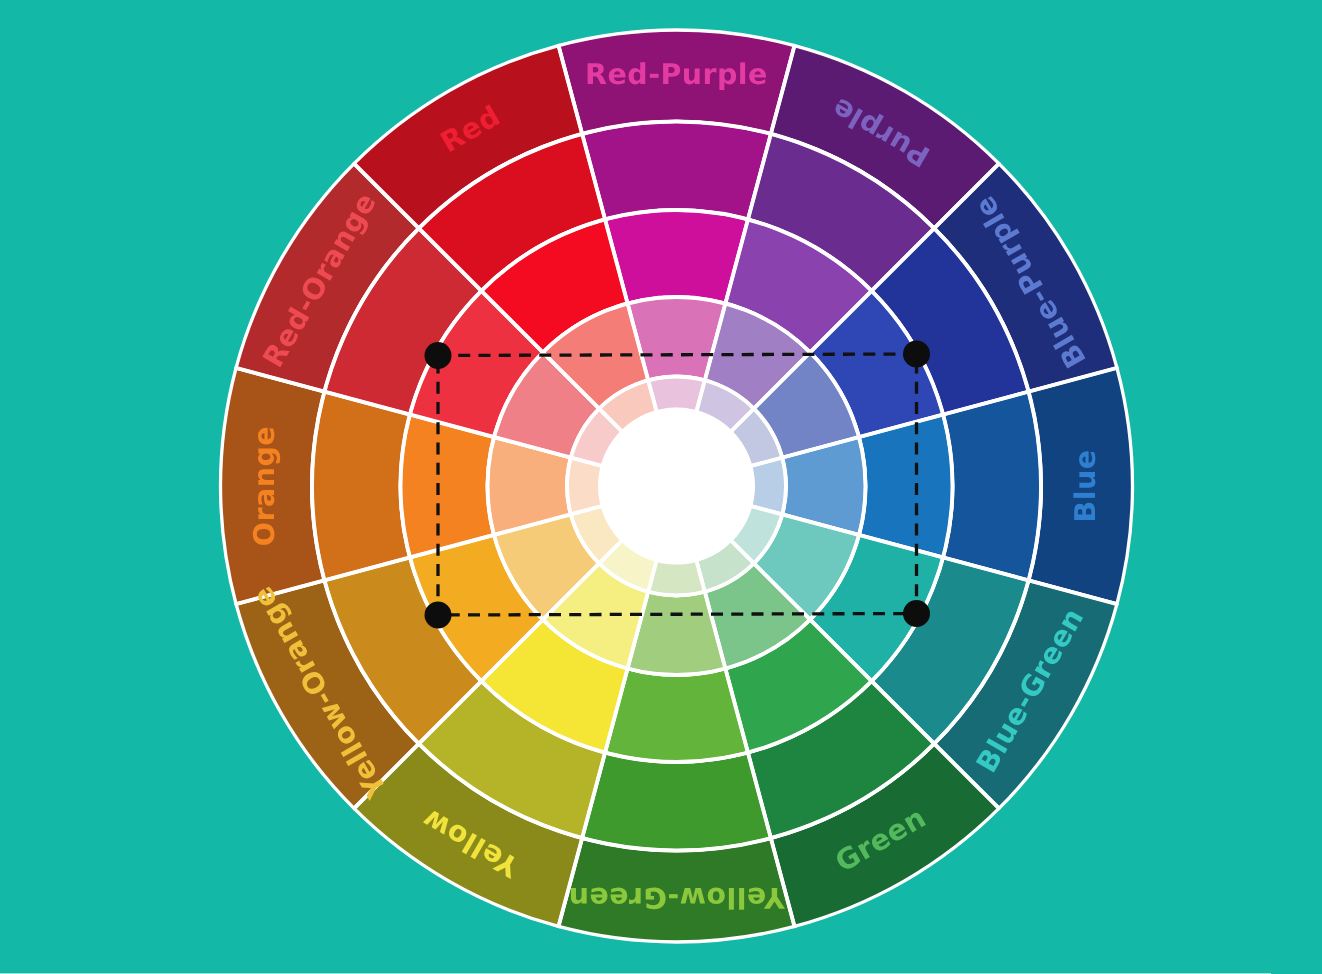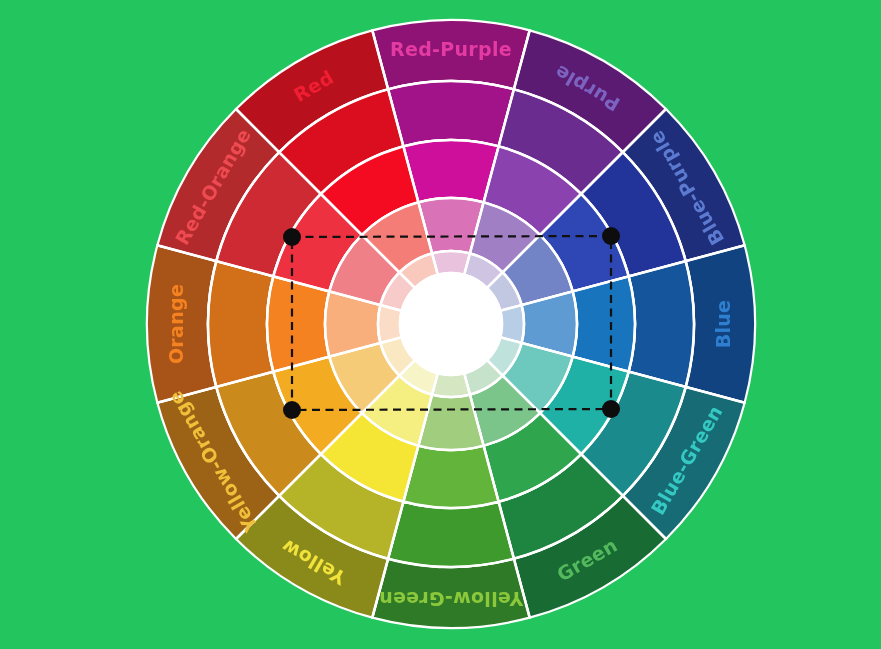--- a/index.html
+++ b/index.html
@@ -8,21 +8,21 @@
     background: #ffffff;
     width: 881px;
     height: 649px;
     overflow: hidden;
     font-family: "DejaVu Sans", sans-serif;
   }
   #stage {
     position: relative;
     width: 881px;
     height: 649px;
-    background: #22c55e;
+    background: #14b8a6;
   }
   #wheel-svg {
     position: absolute;
     left: 0;
     top: 0;
     width: 881px;
     height: 649px;
     display: block;
   }
   .seg-path { stroke: #ffffff; stroke-width: 2.2; }

